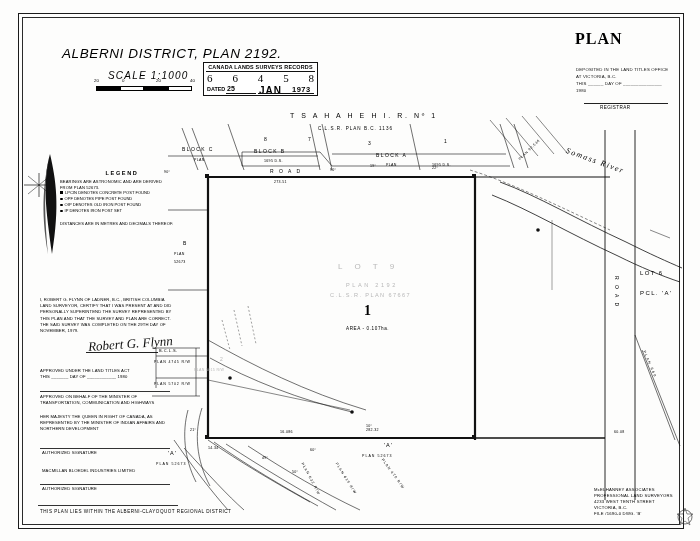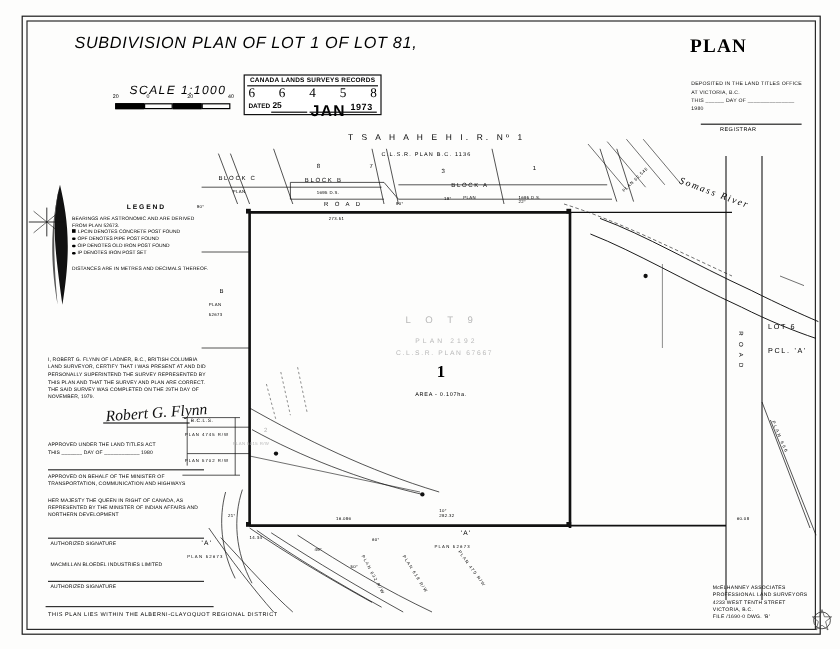--- a/index.html
+++ b/index.html
@@ -25,21 +25,21 @@
   .sticks{position:absolute;left:94px;top:78px;width:104px;height:7px;}
   .sticks span{position:absolute;font-size:4.4px;top:0;}
 
   
   #stamp{position:absolute;left:203px;top:62px;width:113px;height:32px;border:1.1px solid #111;background:#fff;}
   #stamp .hdr{position:absolute;left:0;top:1px;width:113px;text-align:center;font-size:5.4px;font-weight:bold;letter-spacing:.2px;}
   #stamp .line{position:absolute;left:2px;top:8px;width:109px;border-top:0.8px solid #111;}
   #stamp .digits{position:absolute;left:3px;top:9px;width:107px;display:flex;justify-content:space-between;font-size:11px;font-family:"Liberation Serif",serif;}
   #stamp .dated{position:absolute;left:3px;top:23px;font-size:5.4px;font-weight:bold;}
   #stamp .dnum{position:absolute;left:23px;top:22px;font-size:7px;font-weight:bold;}
-  #stamp .dmon{position:absolute;left:55px;top:22px;font-size:13px;letter-spacing:1px;font-weight:bold;}
+  #stamp .dmon{position:absolute;left:55px;top:22px;font-size:10px;letter-spacing:1px;font-weight:bold;}
   #stamp .dyear{position:absolute;left:88px;top:22px;font-size:7.5px;letter-spacing:.5px;font-weight:bold;}
   #stamp .ul1{position:absolute;left:22px;top:30px;width:30px;border-top:0.7px solid #111;}
   #stamp .ul2{position:absolute;left:54px;top:30px;width:56px;border-top:0.7px solid #111;}
 
   
   #dep{position:absolute;left:576px;top:66px;width:96px;}
   #dep .l{font-size:4.3px;letter-spacing:.2px;line-height:7px;color:#111;}
   #reg{position:absolute;left:600px;top:105px;font-size:4.6px;letter-spacing:.4px;}
   #reg-rule{position:absolute;left:584px;top:103px;width:84px;border-top:0.7px solid #222;}
 
@@ -89,21 +89,21 @@
   .faint{color:#b8b8b8;}
 </style>
 </head>
 <body>
 
 <div id="sheet">
 
   <div class="border-outer"></div>
   <div class="border-inner"></div>
 
-  <div class="t" id="title1">SUBDIVISION PLAN OF LOT 1 OF LOT 81,</div>
+  <div class="t" id="title2">ALBERNI DISTRICT, PLAN 2192.</div>
   <div class="t" id="plan-word">PLAN</div>
 
   <div class="t" id="scale-label">SCALE  1:1000</div>
   <div class="sticks">
     <span style="left:0px">20</span>
     <span style="left:28px">0</span>
     <span style="left:62px">20</span>
     <span style="left:96px">40</span>
   </div>
   <div id="scale-bar">

